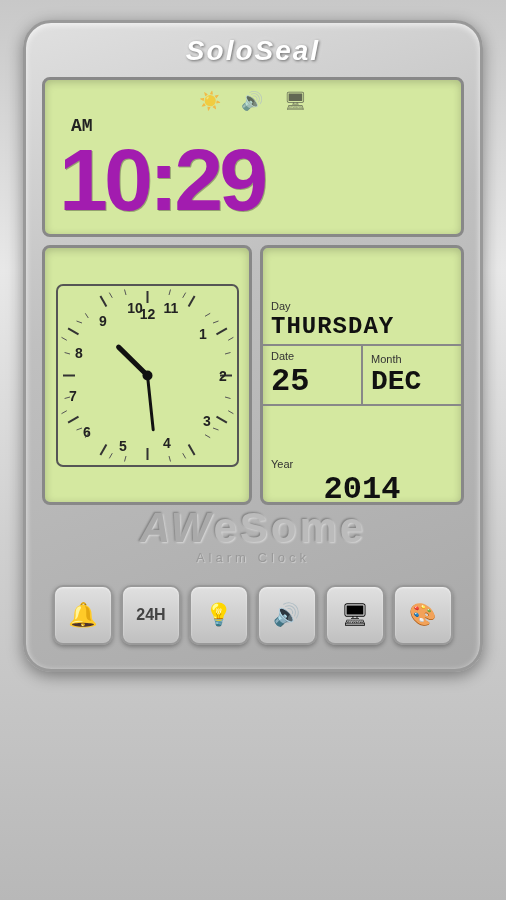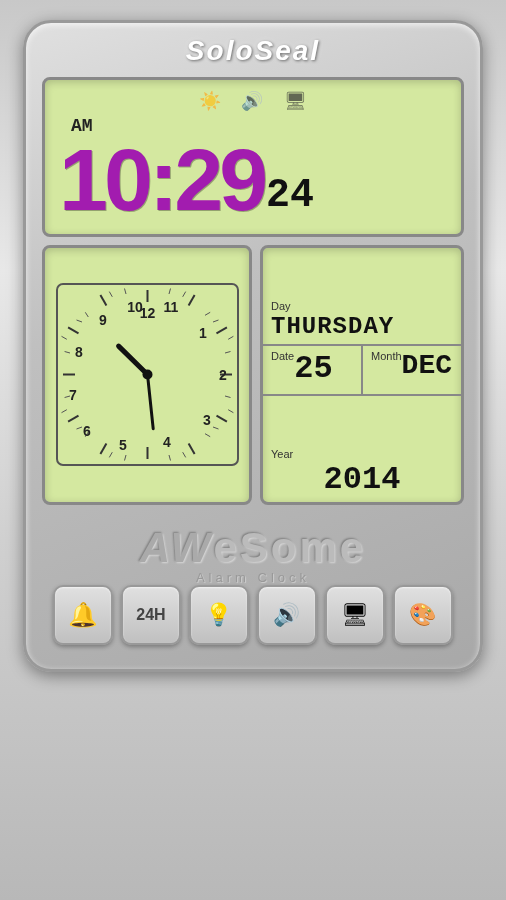--- a/index.html
+++ b/index.html
@@ -164,21 +164,22 @@
     .date-row-split {
       display: flex;
       flex: 1.2;
       border-bottom: 2px solid #888;
     }
 
     .date-sub {
       flex: 1;
       padding: 4px 8px;
       display: flex;
-      flex-direction: row;
+      flex-direction: column;
+      justify-content: center;
     }
 
     .date-sub:first-child {
       border-right: 2px solid #888;
     }
 
     .date-label {
       font-size: 11px;
       color: #333;
       font-family: Arial, sans-serif;
@@ -210,21 +211,20 @@
     .date-value-year {
       font-size: 32px;
       font-weight: 900;
       color: #111;
       font-family: 'Courier New', monospace;
       text-align: center;
     }
 
     
     .awesome-logo {
-      margin-top: 20px;
       text-align: center;
       line-height: 1.1;
     }
 
     .awesome-text {
       font-size: 42px;
       font-weight: 900;
       color: #aaa;
       letter-spacing: 3px;
       text-shadow: 1px 1px 2px rgba(255,255,255,0.5), -1px -1px 2px rgba(0,0,0,0.3);
@@ -279,21 +279,20 @@
 
   <div class="digital-clock-panel">
     <div class="clock-icons-row">
       <span class="clock-icon">☀️</span>
       <span class="clock-icon">🔊</span>
       <span class="clock-icon">🖥</span>
     </div>
     <div class="am-label">AM</div>
     <div class="digital-time">
       <span class="time-main">10:29</span>
-        <span class="time-seconds">24</span>
     </div>
   </div>
 
   <div class="bottom-section">
 
     <div class="analog-panel">
       <div class="analog-clock-face">
         <svg class="clock-svg" viewBox="0 0 185 185">
 
           <rect x="0" y="0" width="185" height="185" fill="#d4e8a0"></rect>

